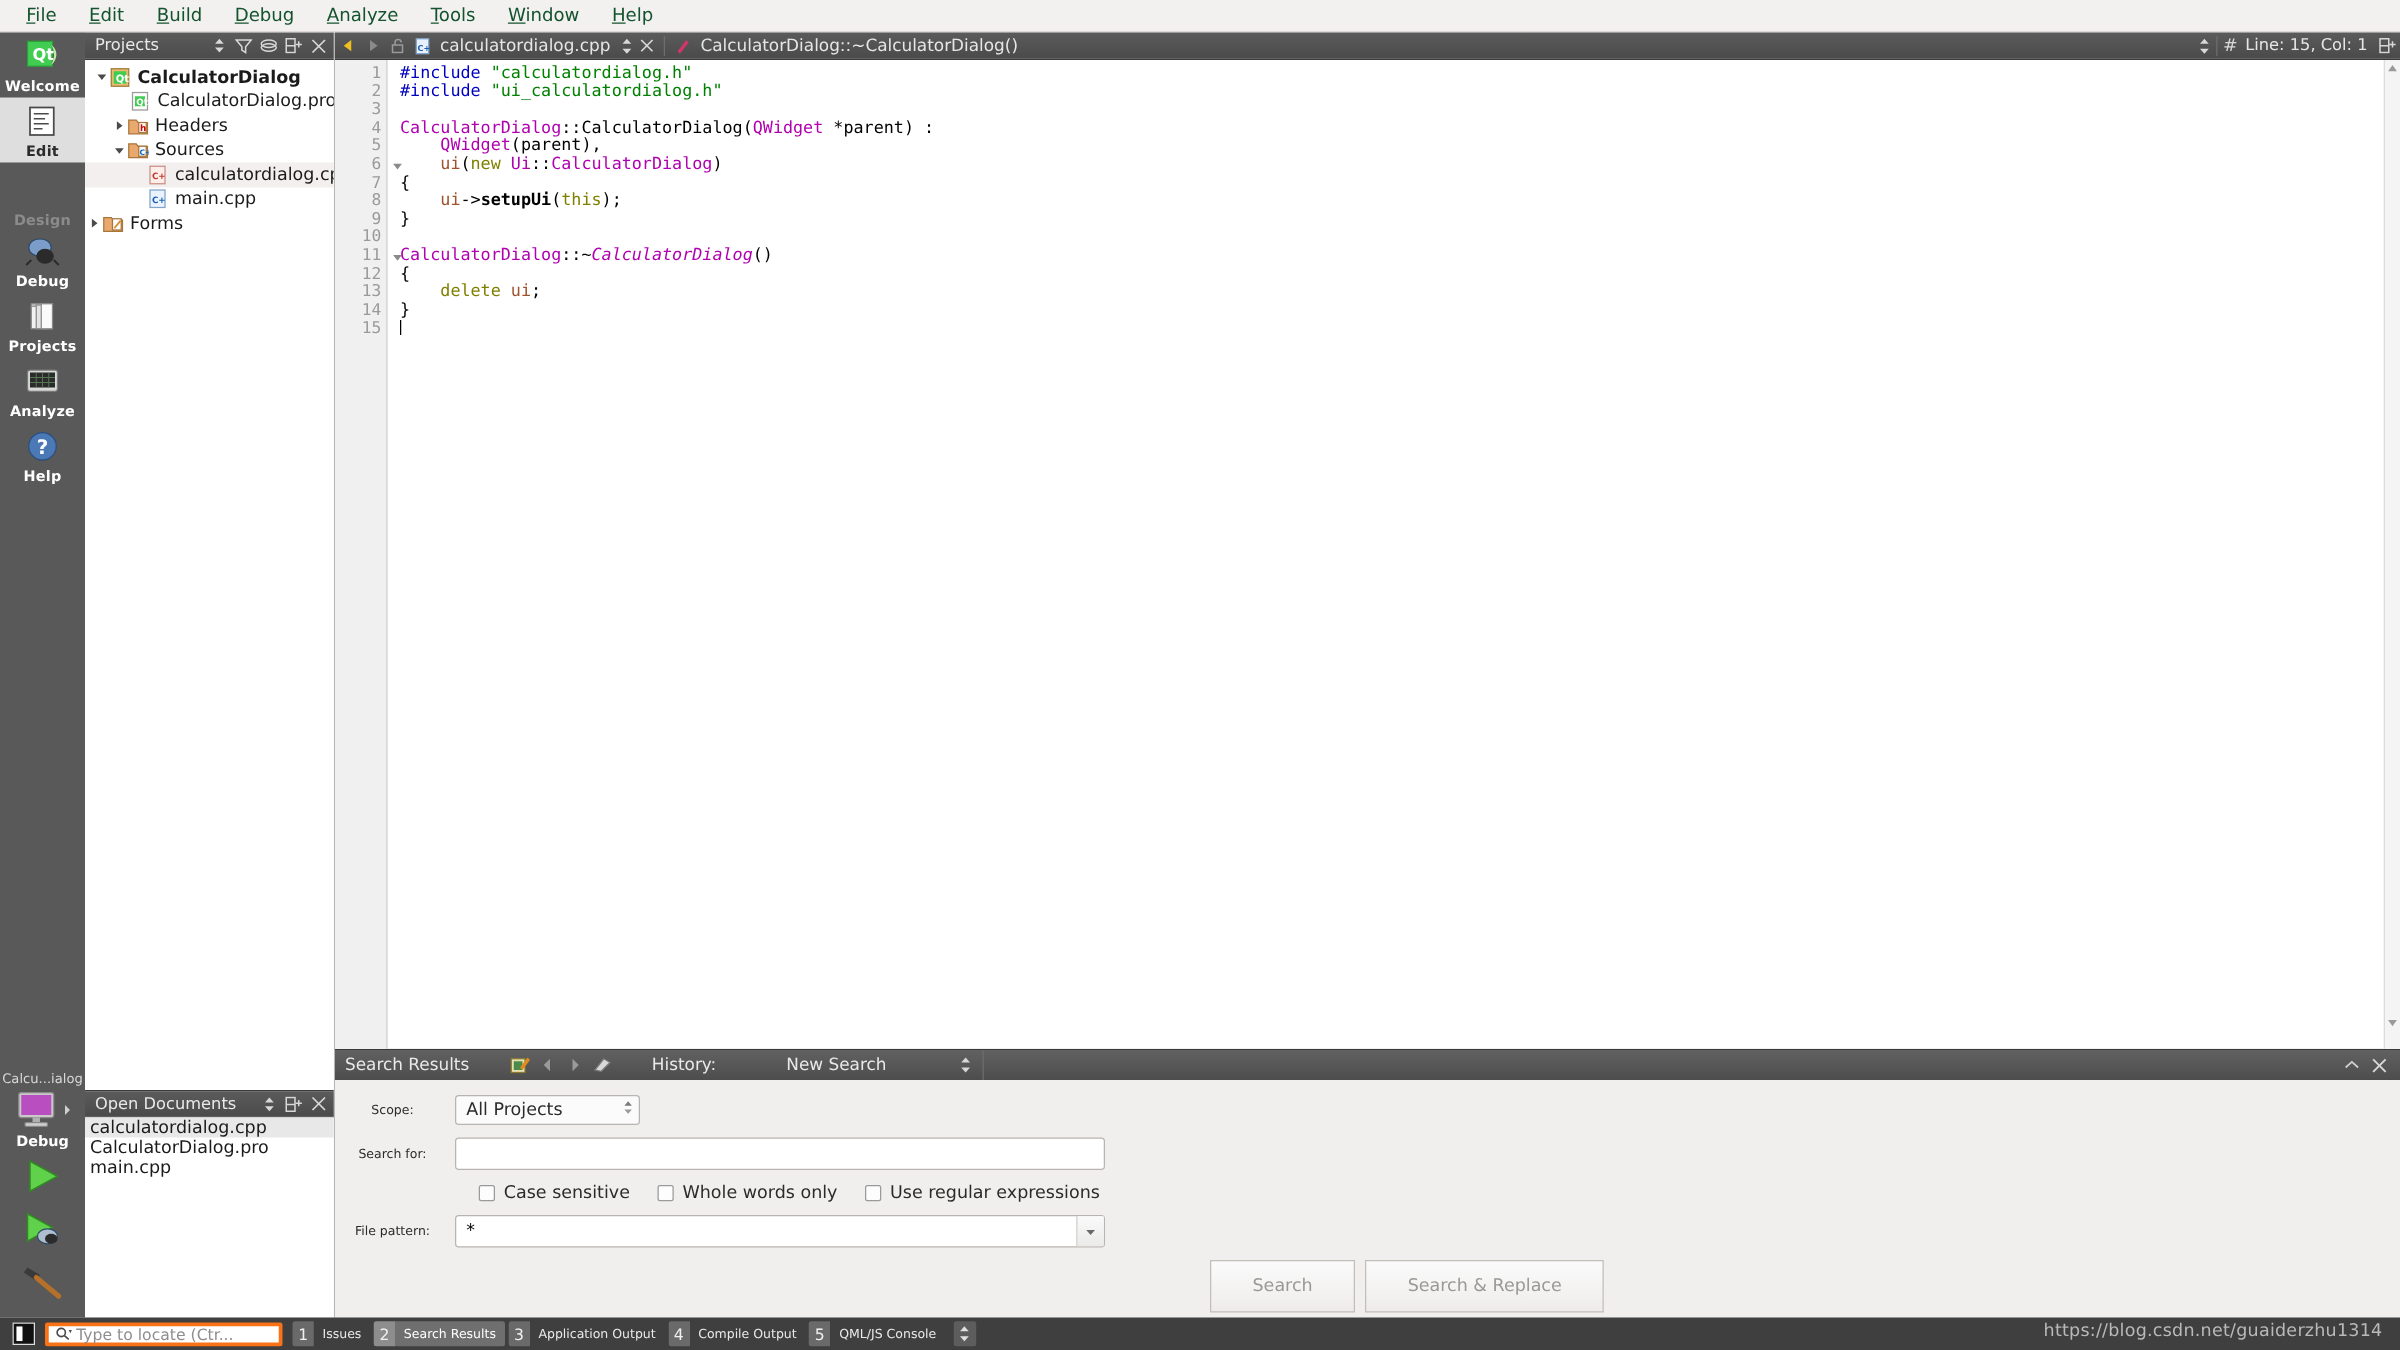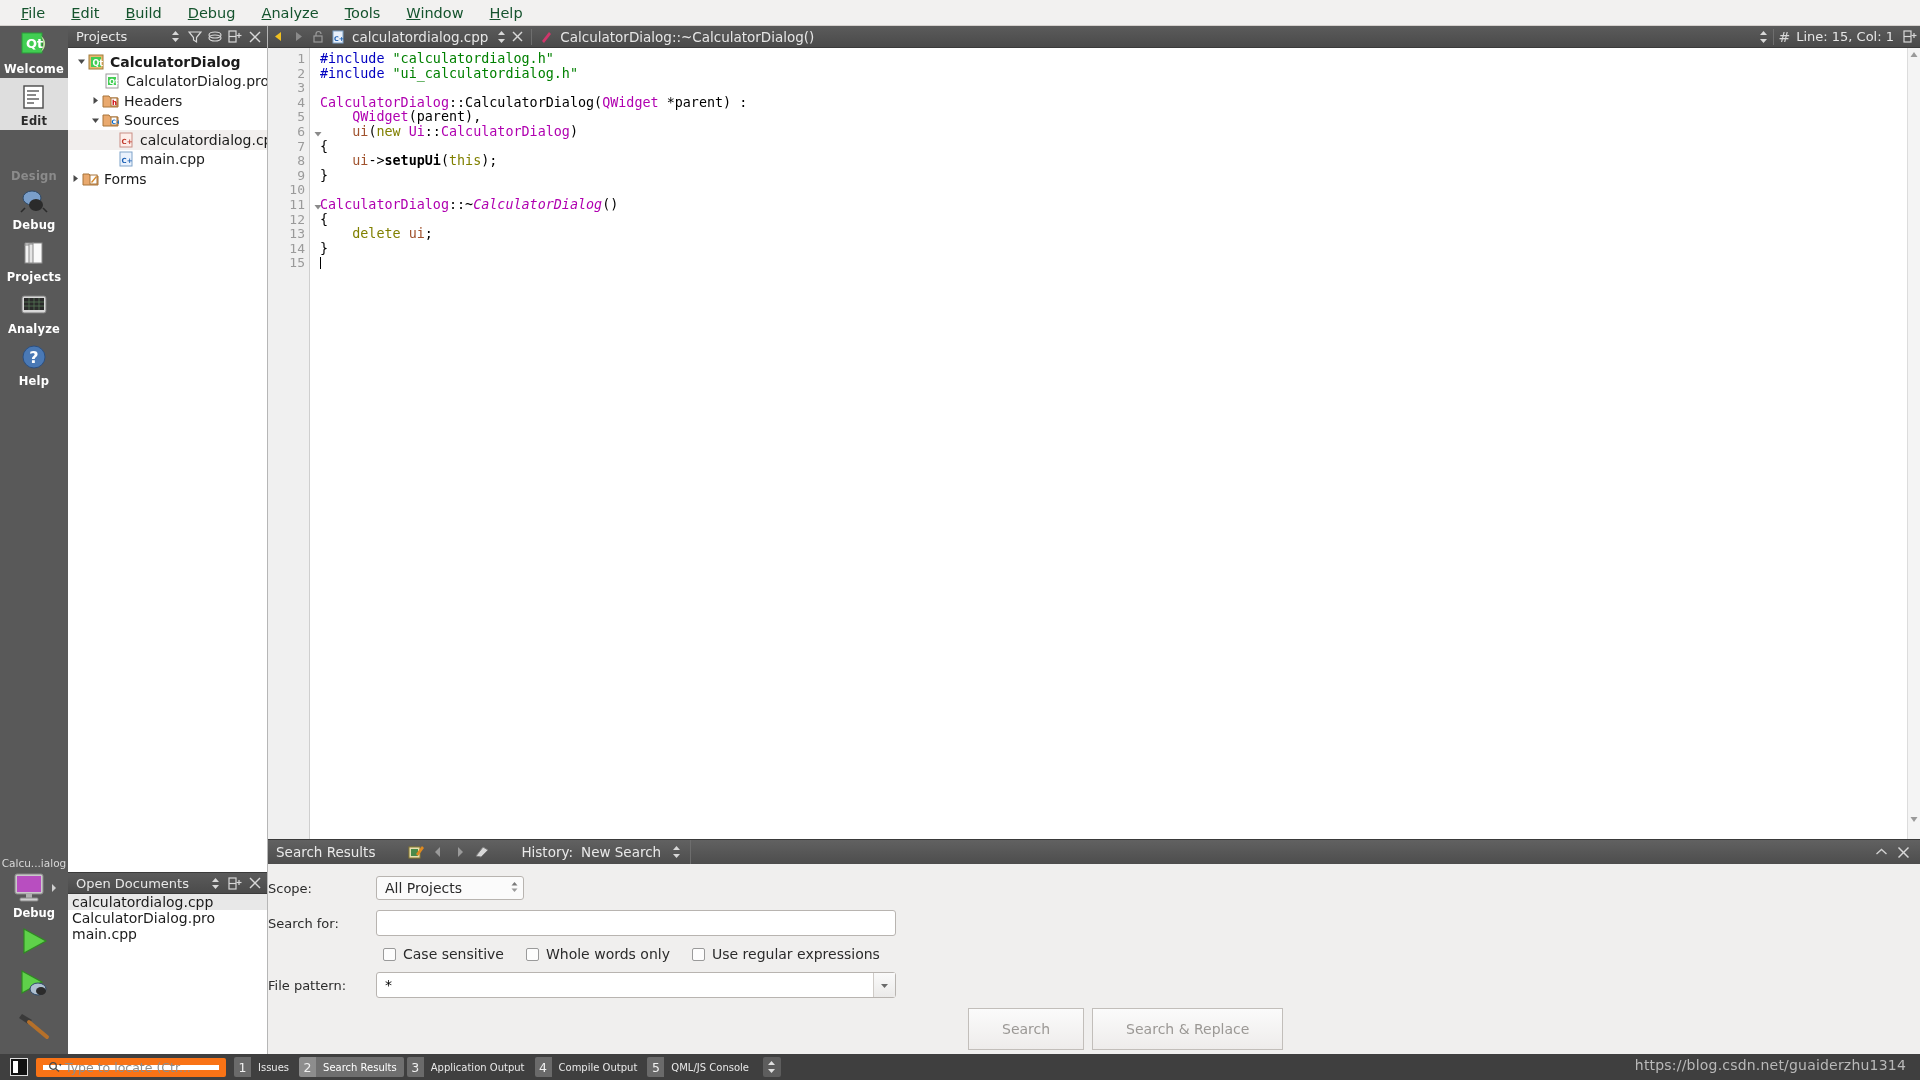--- a/index.html
+++ b/index.html
@@ -118,28 +118,28 @@
   .vscroll-arrow { height: 13px; display:flex; align-items:center; justify-content:center; }
 
   
   .srpane { flex: 0 0 215px; display: flex; flex-direction: column; border-top: 1px solid #3a3a3a; }
   .srheader {
     height: 24px; flex: 0 0 24px; background: linear-gradient(#616161, #4d4d4d);
     display: flex; align-items: center; color: #e9e9e9; font-size: 13.5px; padding-left: 8px;
   }
   .sr-title { margin-right: 30px; white-space: nowrap; }
   .sr-tool { width: 22px; height: 24px; display: flex; align-items: center; justify-content: center; }
-  .sr-hist { margin-left: 28px; display: flex; align-items: center; }
+  .sr-hist { margin-left: 28px; display: flex; align-items: center; gap: 48px; }
   .sr-hist .lbl { margin-right: 8px; }
   .sr-hist .val { margin-right: 8px; }
   .sr-div { width: 1px; height: 24px; background: #6d6d6d; margin: 0 8px; }
 
   .srbody { flex: 1 1 auto; background: #f0efee; padding: 12px 0 0 0; position: relative; }
   .frow { display: flex; align-items: center; margin-bottom: 10px; }
-  .flabel { width: 92px; text-align: left; margin-right: 16px; font-size: 13px; color: #2b2b2b; white-space: nowrap; }
+  .flabel { width: 92px; text-align: center; margin-right: 4px; font-size: 10px; color: #2b2b2b; white-space: nowrap; }
   .combo {
     height: 24px; min-width: 148px; background: #fbfbfb; border: 1px solid #b8b4b0;
     border-radius: 3px; display: flex; align-items: center; padding: 0 4px 0 8px;
     font-size: 14px; color: #2b2b2b;
   }
   .combo .cval { flex: 1 1 auto; white-space: nowrap; }
   .txtinput {
     height: 26px; width: 520px; background: #fff; border: 1px solid #b8b4b0;
     border-radius: 3px; font-size: 14px; color: #2b2b2b; padding: 0 8px; line-height: 24px;
     font-family: "DejaVu Sans", sans-serif;
@@ -161,21 +161,21 @@
   }
 
   
   .statusbar {
     height: 26px; flex: 0 0 26px; background: #3f3f3f; display: flex; align-items: center;
     padding: 0 6px; color: #e4e4e4; font-size: 13px; position: relative;
   }
   .sb-sq { width: 18px; height: 18px; background: #111; border: 1px solid #ddd; margin: 0 8px 0 4px;
            display:flex; align-items:center; justify-content:center; }
   .locator {
-    width: 190px; height: 19px; background: #fff; border: 7px solid #f97316; border-radius: 2px;
+    width: 190px; height: 19px; background: #fff; border: 3px solid #f97316; border-radius: 2px;
     display: flex; align-items: center; padding-left: 5px; color: #8e8e8e; font-size: 12.5px;
   }
   .outtabs { display: flex; align-items: center; margin-left: 8px; }
   .outtab { display: flex; align-items: center; margin-right: 3px; }
   .outnum {
     width: 17px; height: 20px; background: #6a6a6a; color: #f0f0f0; font-size: 12.5px;
     display: flex; align-items: center; justify-content: center; border-radius: 2px 0 0 2px;
   }
   .outname {
     height: 20px; padding: 0 7px; display: flex; align-items: center; font-size: 10px;

